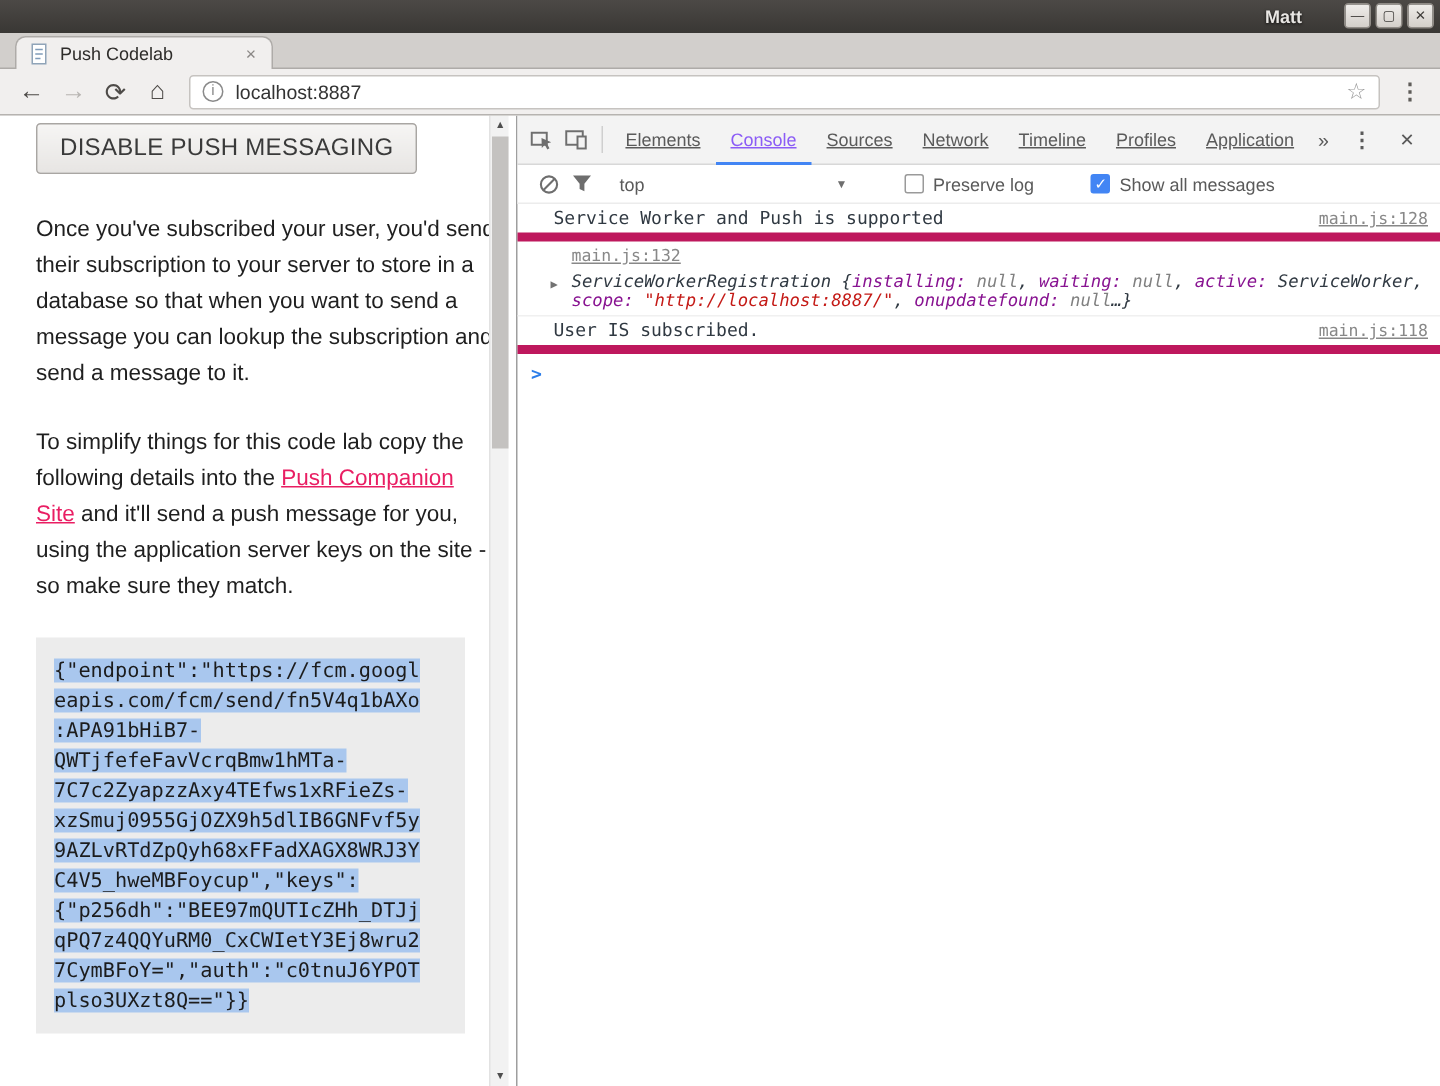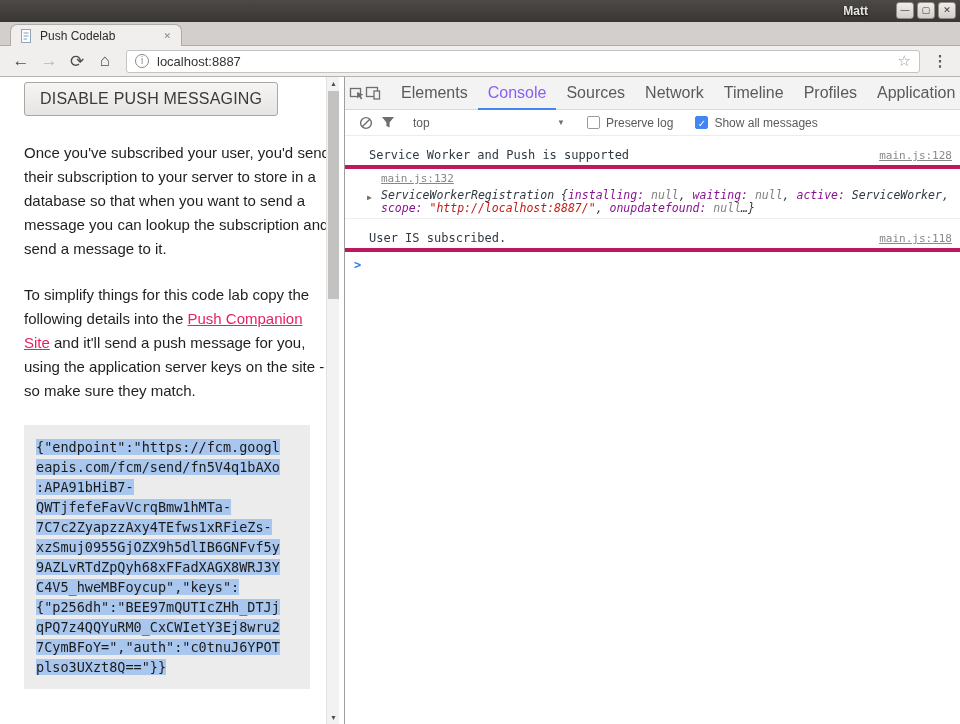--- a/index.html
+++ b/index.html
@@ -69,42 +69,42 @@
   .sb-thumb { position:absolute; left:1px; top:14px; width:11px; height:208px; background:#c4c2c0; }
 
   
   .devtools { position:absolute; left:344px; right:0; top:0; height:100%;
     background:#fff; border-left:1px solid #9e9e9e; }
   .dt-tabbar { height:33px; background:#f3f3f3; border-bottom:1px solid #d8d8d8;
     display:flex; align-items:center; padding:0 8px 0 4px; }
   .dt-icon-btn { width:26px; height:24px; display:flex; align-items:center; justify-content:center; }
   .dt-sep { width:1px; height:18px; background:#cfcfcf; margin:0 5px; }
   .dt-tab { padding:0 10px; height:33px; display:flex; align-items:center;
-    font-size:16px; color:#5a5a5a; white-space:nowrap; }
+    font-size:12px; color:#5a5a5a; white-space:nowrap;text-decoration:underline; }
   .dt-tab.active { color:#8b5cf6; box-shadow:inset 0 -2px 0 #4285f4; }
   .dt-more { font-size:13px; color:#5a5a5a; padding:0 6px; }
   .dt-right { margin-left:auto; display:flex; align-items:center; }
   .dt-kebab { font-size:14px; font-weight:bold; color:#5a5a5a; padding:0 9px; }
   .dt-close { font-size:12px; color:#5a5a5a; padding:0 9px; }
 
   .dt-console-bar { height:26px; background:#fff; border-bottom:1px solid #ececec;
     display:flex; align-items:center; padding:0 10px; font-size:12px; color:#5a5a5a; }
   .cbar-icon { width:22px; display:flex; justify-content:center; }
   .context-select { display:flex; align-items:center; justify-content:space-between;
     width:152px; margin-left:14px; }
   .dd-arrow { font-size:8px; color:#6e6e6e; }
-  .cb-group { display:flex; align-items:center; margin-left:22px; }
+  .cb-group { display:flex; align-items:center; margin-left:38px; }
   .cb { width:13px; height:13px; border:1px solid #9a9a9a; border-radius:2px; background:#fff;
     margin-right:6px; flex:0 0 auto; }
   .cb.checked { background:#4285f4; border-color:#4285f4; color:#fff; font-size:10px;
     line-height:13px; text-align:center; }
 
   .dt-messages { font-family:"DejaVu Sans Mono",monospace; font-size:12px; color:#303942; }
   .msg-row, .msg-line { display:flex; align-items:flex-start; padding:2px 8px 2px 24px; line-height:15px; }
-  .msg-row { border-bottom:4px solid #be185d;margin-top:10px; }
+  .msg-row { border-bottom:6px solid #be185d; }
   .msg-group { border-bottom:1px solid #f0f0f0; padding-bottom:2px; }
   .msg-text { flex:1; }
   .msg-src { color:#888; text-decoration:underline; margin-left:12px; white-space:nowrap;
     font-size:11px; }
   .obj-row { position:relative; padding:1px 8px 1px 36px; line-height:13px; font-size:11.5px;
     font-style:italic; }
   .disclosure { position:absolute; left:22px; top:3px; font-size:8px; font-style:normal; color:#727272; }
   .tok-key { color:#881391; }
   .tok-null { color:#808080; }
   .tok-str { color:#c41a16; }

